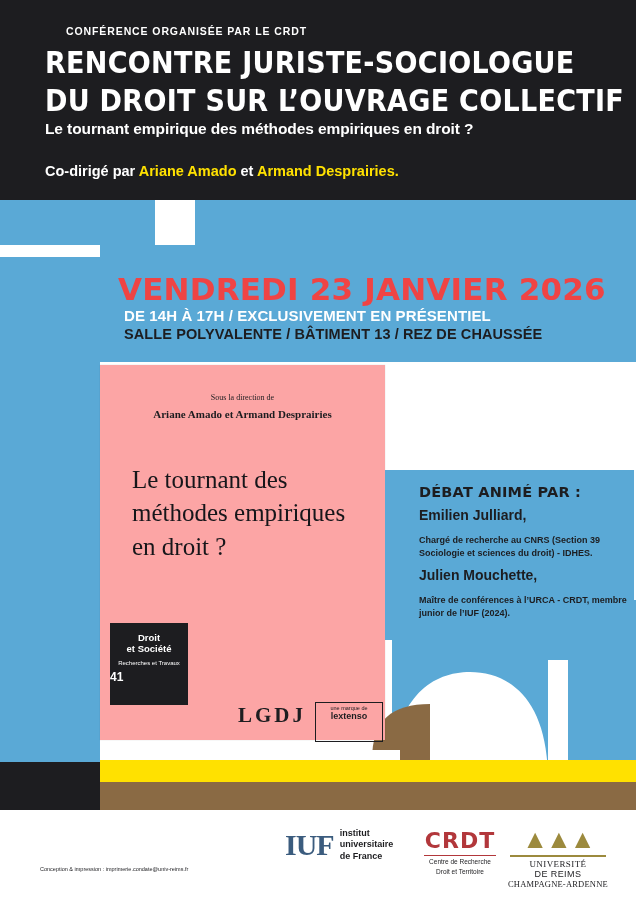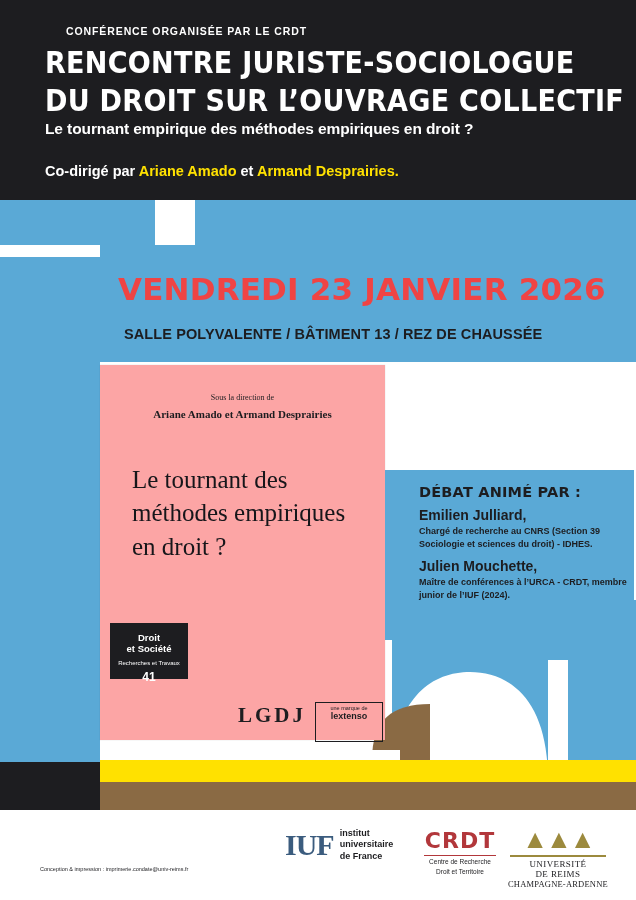--- a/index.html
+++ b/index.html
@@ -101,27 +101,27 @@
     position: absolute; left: 0; top: 43px; width: 285px;
     text-align: center; font-size: 11px; color: #1d1d20; font-weight: bold;
     font-family: "Liberation Serif", serif;
   }
   .book-title {
     position: absolute; left: 32px; top: 98px; width: 225px;
     font-family: "Liberation Serif", serif;
     font-size: 25px; color: #16161a; line-height: 1.33;
   }
   .book-badge {
-    position: absolute; left: 10px; top: 258px; width: 78px; height: 56px;
+    position: absolute; left: 10px; top: 258px; width: 78px; height: 82px;
     background: #1d1d20; color: #ffffff;
     padding-top: 10px;
   }
   .book-badge .b1 { font-size: 9.5px; font-weight: bold; text-align: center; line-height: 1.15;}
   .book-badge .b2 { font-size: 6px; text-align: center; margin-top: 5px; }
-  .book-badge .b3 { font-size: 12px; font-weight: bold; text-align: center; margin-top: 4px;}
+  .book-badge .b3 { font-size: 12px; font-weight: bold; margin-top: 4px;}
   .book-lgdj {
     position: absolute; left: 138px; top: 338px;
     font-family: "Liberation Serif", serif;
     font-size: 21px; font-weight: bold; letter-spacing: 3px; color: #1d1d20;
   }
   .lextenso {
     position: absolute; left: 215px; top: 337px; width: 68px; height: 40px;
     border: 1px solid #1d1d20;
   }
   .lextenso .l1 { font-size: 5.5px; color: #1d1d20; text-align: center; margin-top: 2px;}
@@ -132,21 +132,21 @@
     position: absolute; left: 385px; top: 470px; width: 249px; height: 170px;
     background: #5aa9d6;
     padding: 14px 0 0 34px;
     color: #1d1d20;
   }
   .debat .head {
     font-size: 14.5px; font-weight: bold; color: #1d1d20; letter-spacing: .2px;
     font-family: "DejaVu Sans", sans-serif;
   }
   .debat .name { font-size: 14px; font-weight: bold; margin-top: 7px; }
-  .debat .role { font-size: 9px; font-weight: bold; line-height: 1.45; margin-top: 2px; }
+  .debat .role { font-size: 9px; font-weight: bold; line-height: 1.45; margin-top: 11px; }
 
   
   .swoosh-wrap { position: absolute; left: 0; top: 600px; width: 636px; height: 230px; }
 
   .yellow-bar {
     position: absolute; left: 100px; top: 760px; width: 536px; height: 22px;
     background: #ffe100;
   }
   .dark-bar-left {
     position: absolute; left: 0; top: 762px; width: 100px; height: 48px;
@@ -170,21 +170,21 @@
   }
   .iuf-text { font-size: 9px; font-weight: bold; color: #1d1d20; line-height: 1.25; margin-left: 6px; }
   .logo-crdt { position: absolute; left: 424px; top: 8px; text-align: center; }
   .crdt-mark { font-family: "DejaVu Sans", sans-serif; font-size: 22px; font-weight: bold; color: #b2373b; letter-spacing: 1px; }
   .crdt-sub { font-size: 6.5px; color: #1d1d20; line-height: 1.35; margin-top: 1px; }
   .crdt-rule { width: 72px; height: 1px; background: #b2373b; margin: 2px auto; }
   .logo-reims { position: absolute; left: 508px; top: 6px; text-align: center; }
   .reims-crest { font-size: 26px; color: #9c8a3d; line-height: 1; letter-spacing: -2px; }
   .reims-rule { width: 96px; height: 1.5px; background: #9c8a3d; margin: 3px auto 2px; }
   .reims-t1 { font-family: "Liberation Serif", serif; font-size: 9px; color: #1d1d20; letter-spacing: .4px; }
-  .reims-t2 { font-family: Liberation Serif, serif; font-size: 9px; color: #1d1d20; letter-spacing: .4px; }
+  .reims-t2 { font-family: Liberation Sans, sans-serif; font-size: 9px; color: #1d1d20; letter-spacing: .4px; }
   .reims-t3 { font-family: "Liberation Serif", serif; font-size: 8.5px; color: #1d1d20; letter-spacing: .2px; }
 </style>
 </head>
 <body>
 
 <div id="poster">
 
   <div class="blue-strip-left"></div>
   <div class="blue-strip-right"></div>
   <div class="blue-main"></div>
@@ -210,20 +210,21 @@
   <div class="organiser">CONFÉRENCE ORGANISÉE PAR LE CRDT</div>
   <div class="title1">Rencontre juriste-sociologue</div>
   <div class="title2">du droit sur l’ouvrage collectif</div>
   <div class="subtitle">Le tournant empirique des méthodes empiriques en droit ?</div>
   <div class="codir">
     <span>Co-dirigé par </span><span class="hl">Ariane Amado</span><span> et </span><span class="hl">Armand Desprairies.</span>
   </div>
   <div class="white-notch"></div>
 
   <div class="date-main">VENDREDI 23 JANVIER 2026</div>
+  <div class="date-sub1">DE 14H À 17H / EXCLUSIVEMENT EN PRÉSENTIEL</div>
   <div class="date-sub2">SALLE POLYVALENTE / BÂTIMENT 13 / REZ DE CHAUSSÉE</div>
 
   <div class="book">
     <div class="book-dir">Sous la direction de</div>
     <div class="book-authors">Ariane Amado et Armand Desprairies</div>
     <div class="book-title">Le tournant des méthodes empiriques en droit ?</div>
     <div class="book-badge">
       <div class="b1">Droit</div>
       <div class="b1">et Société</div>
       <div class="b2">Recherches et Travaux</div>

